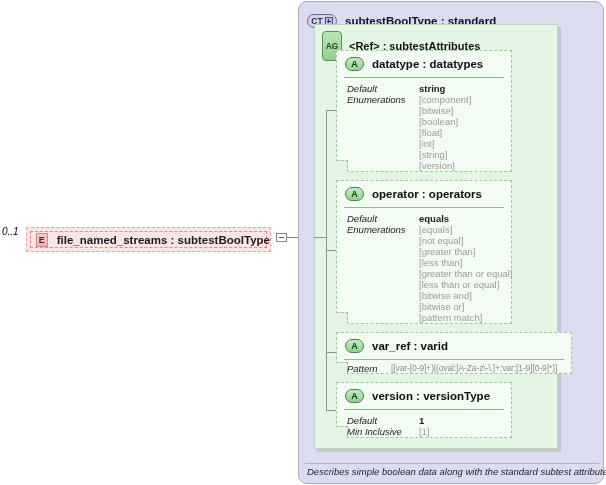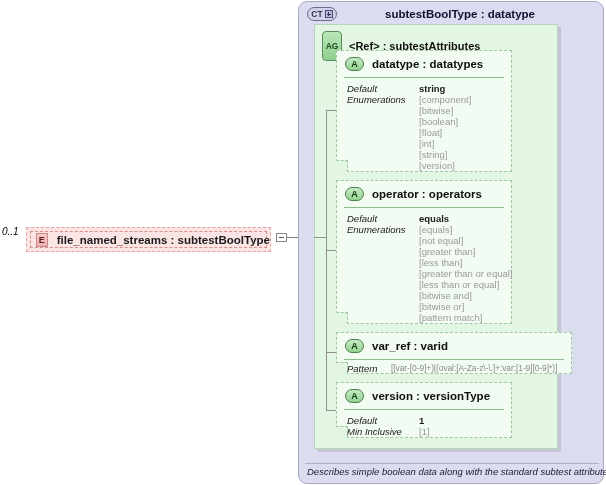--- a/index.html
+++ b/index.html
@@ -105,24 +105,23 @@
     width: 306px;
     height: 483px;
     background: #dcdcf0;
     border: 1px solid #a9a9c4;
     border-radius: 9px;
     box-sizing: border-box;
   }
   #ct-header {
     position: absolute;
     left: 8px;
-    top: 5px;
-    display: flex;
-    align-items: center;
-    gap: 40px;
+    top: 12px;
+    display: flex;
+    align-items: center;
   }
   .badge-ct {
     width: 30px;
     height: 14px;
     border: 1px solid #6b6b8e;
     border-radius: 7px;
     background: #d2d2e8;
     box-sizing: border-box;
     font-size: 8.5px;
     font-weight: bold;
@@ -334,21 +333,21 @@
 <div id="element-expander"></div>
 
 <div class="conn" style="left:287px; top:237px; width:27px; height:1px;"></div>
 
 <div id="ct-panel">
   <div id="ct-header">
     <div class="badge-ct">
       <span>CT</span>
         <span class="plus"></span>
     </div>
-    <div id="ct-title">subtestBoolType : datatype</div>
+    <div id="ct-title">subtestBoolType : standard</div>
   </div>
 
   <div id="ct-footer-sep"></div>
   <div id="ct-doc">Describes simple boolean data along with the standard subtest attributes.</div>
 </div>
 
 <div id="ag-box">
   <div id="ag-header">
     <div class="badge-ag">AG</div>
     <div id="ag-title">&lt;Ref&gt;     : subtestAttributes</div>

